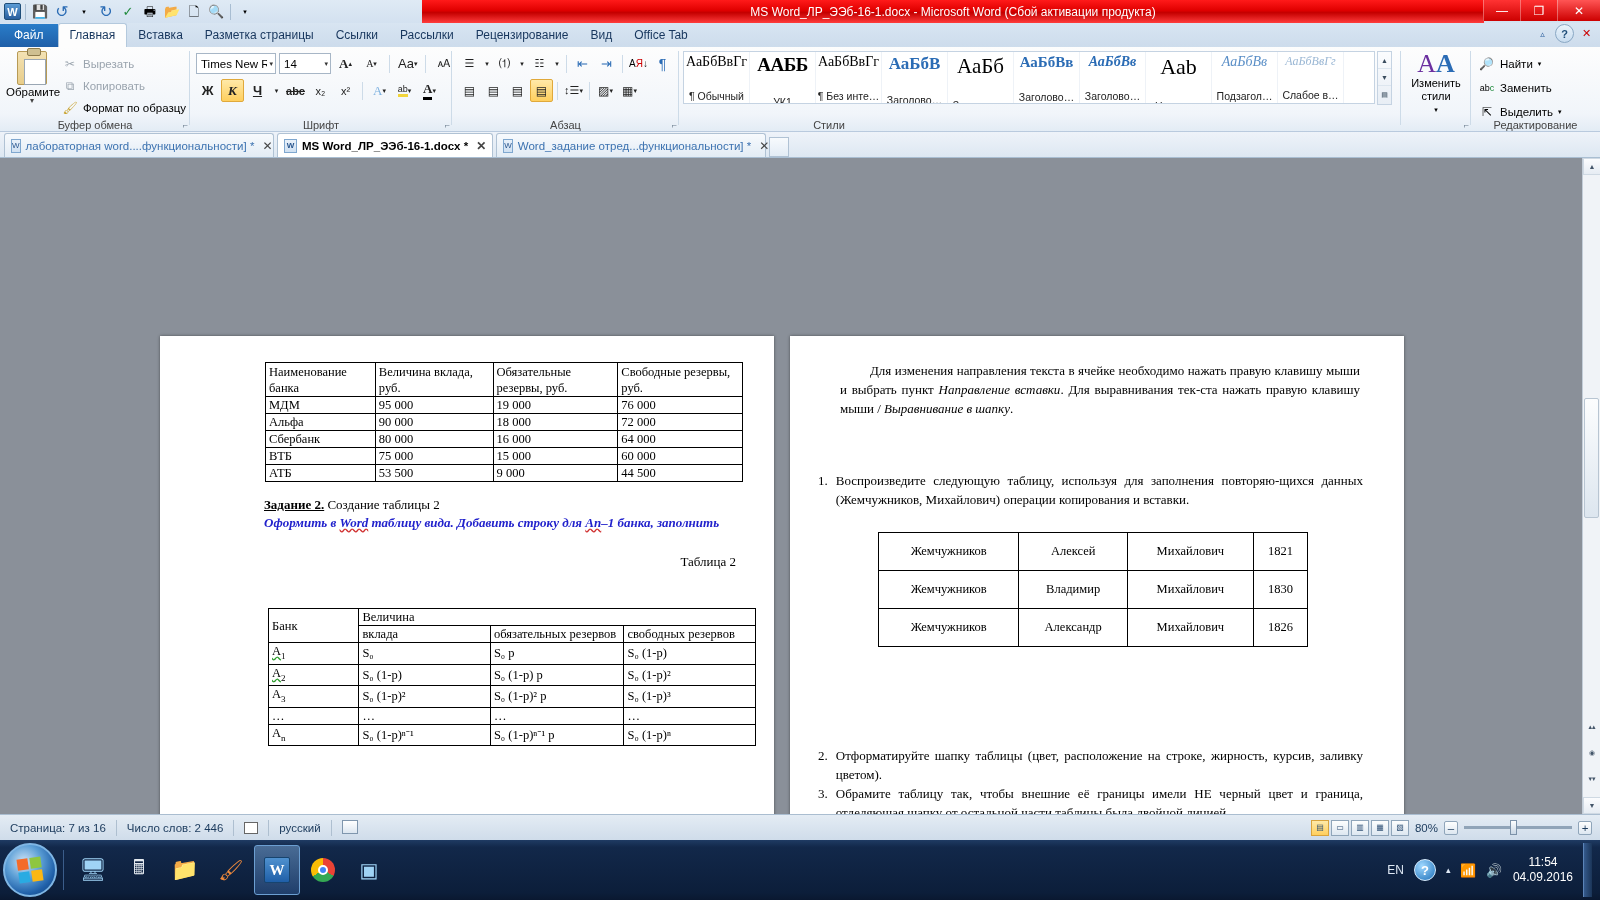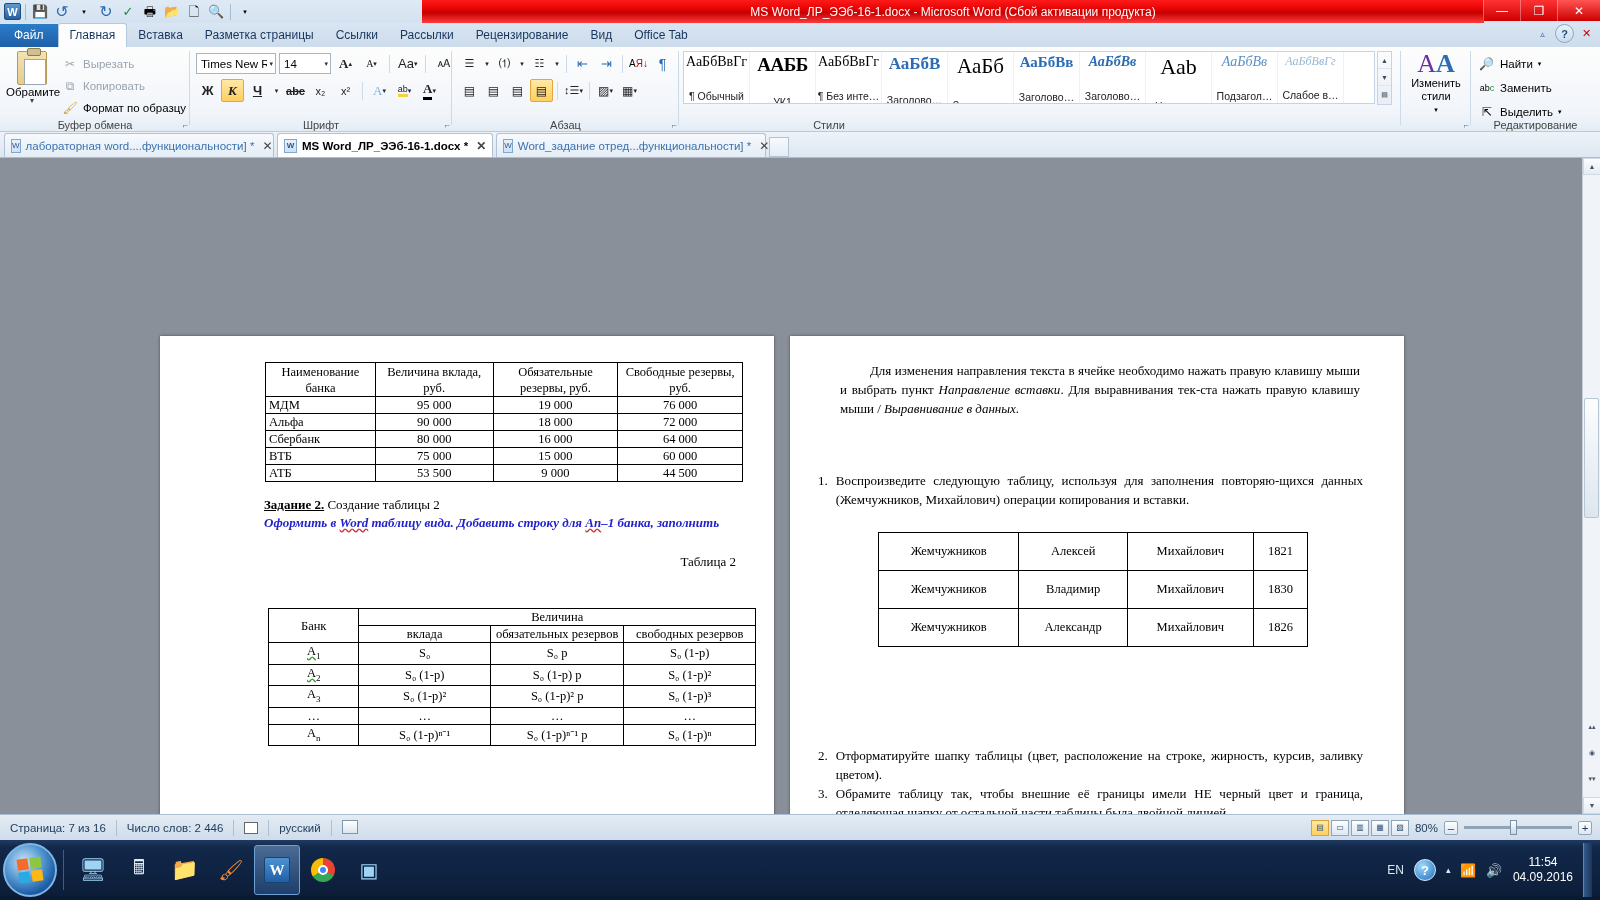--- a/index.html
+++ b/index.html
@@ -187,21 +187,21 @@
   .page {
     position:absolute; top:0; background:#fff; box-shadow:0 0 3px rgba(0,0,0,.45);
   }
   .pageL { left:142px; width:614px; height:636px; }
   .pageR { left:772px; width:614px; height:636px; }
   .doc { font-family:"Liberation Serif", serif; color:#000; }
 
   
   table.wt { border-collapse:collapse; font-family:"Liberation Serif",serif; }
   table.wt td, table.wt th { border:1px solid #000; padding:0 3px; font-weight:normal; font-size:12.5px; }
-  .c { text-align:center; }
+  .c { }
   .t1 { position:absolute; left:105px; top:26px; width:478px; }
   .t1 td { height:16.5px; line-height:16px; }
   .t1 .hd td { height:34px; vertical-align:middle; }
 
   .blk-task2 { position:absolute; left:104px; top:160px; width:520px; font-size:13px; line-height:18px; }
   .it-blue { color:#2222cc; font-style:italic; font-weight:bold; font-family:"Liberation Serif",serif;}
   .sq { text-decoration: underline; text-decoration-style: wavy; text-decoration-color:#d03030; }
   .sq-g { text-decoration: underline; text-decoration-style: wavy; text-decoration-color:#2c9c2c; }
   .tnum { position:absolute; right:38px; top:218px; font-size:13px; }
 
@@ -737,21 +737,21 @@
 
         <div class="blk9">
           <div style="font-weight:bold">9. Создайте таблицу.</div>
 
         </div>
 
       </div>
 
       <div class="page pageR doc">
         <div class="rp1">
-          <span style="display:inline-block;width:30px"></span><span>Для изменения направления текста в ячейке необходимо нажать правую клавишу мыши и выбрать пункт </span><i>Направление вставки</i><span>. Для выравнивания тек-ста нажать правую клавишу мыши / </span><i>Выравнивание в данных</i><span>.</span>
+          <span style="display:inline-block;width:30px"></span><span>Для изменения направления текста в ячейке необходимо нажать правую клавишу мыши и выбрать пункт </span><i>Направление вставки</i><span>. Для выравнивания тек-ста нажать правую клавишу мыши / </span><i>Выравнивание в шапку</i><span>.</span>
         </div>
 
         <div class="rlist">
           <div style="display:flex; gap:8px; text-align:justify;">
             <span>1.</span>
             <span>Воспроизведите следующую таблицу, используя  для   заполнения повторяю-щихся данных  (Жемчужников, Михайлович) операции копирования и вставки.</span>
           </div>
         </div>
 
         <table class="wt t4">

